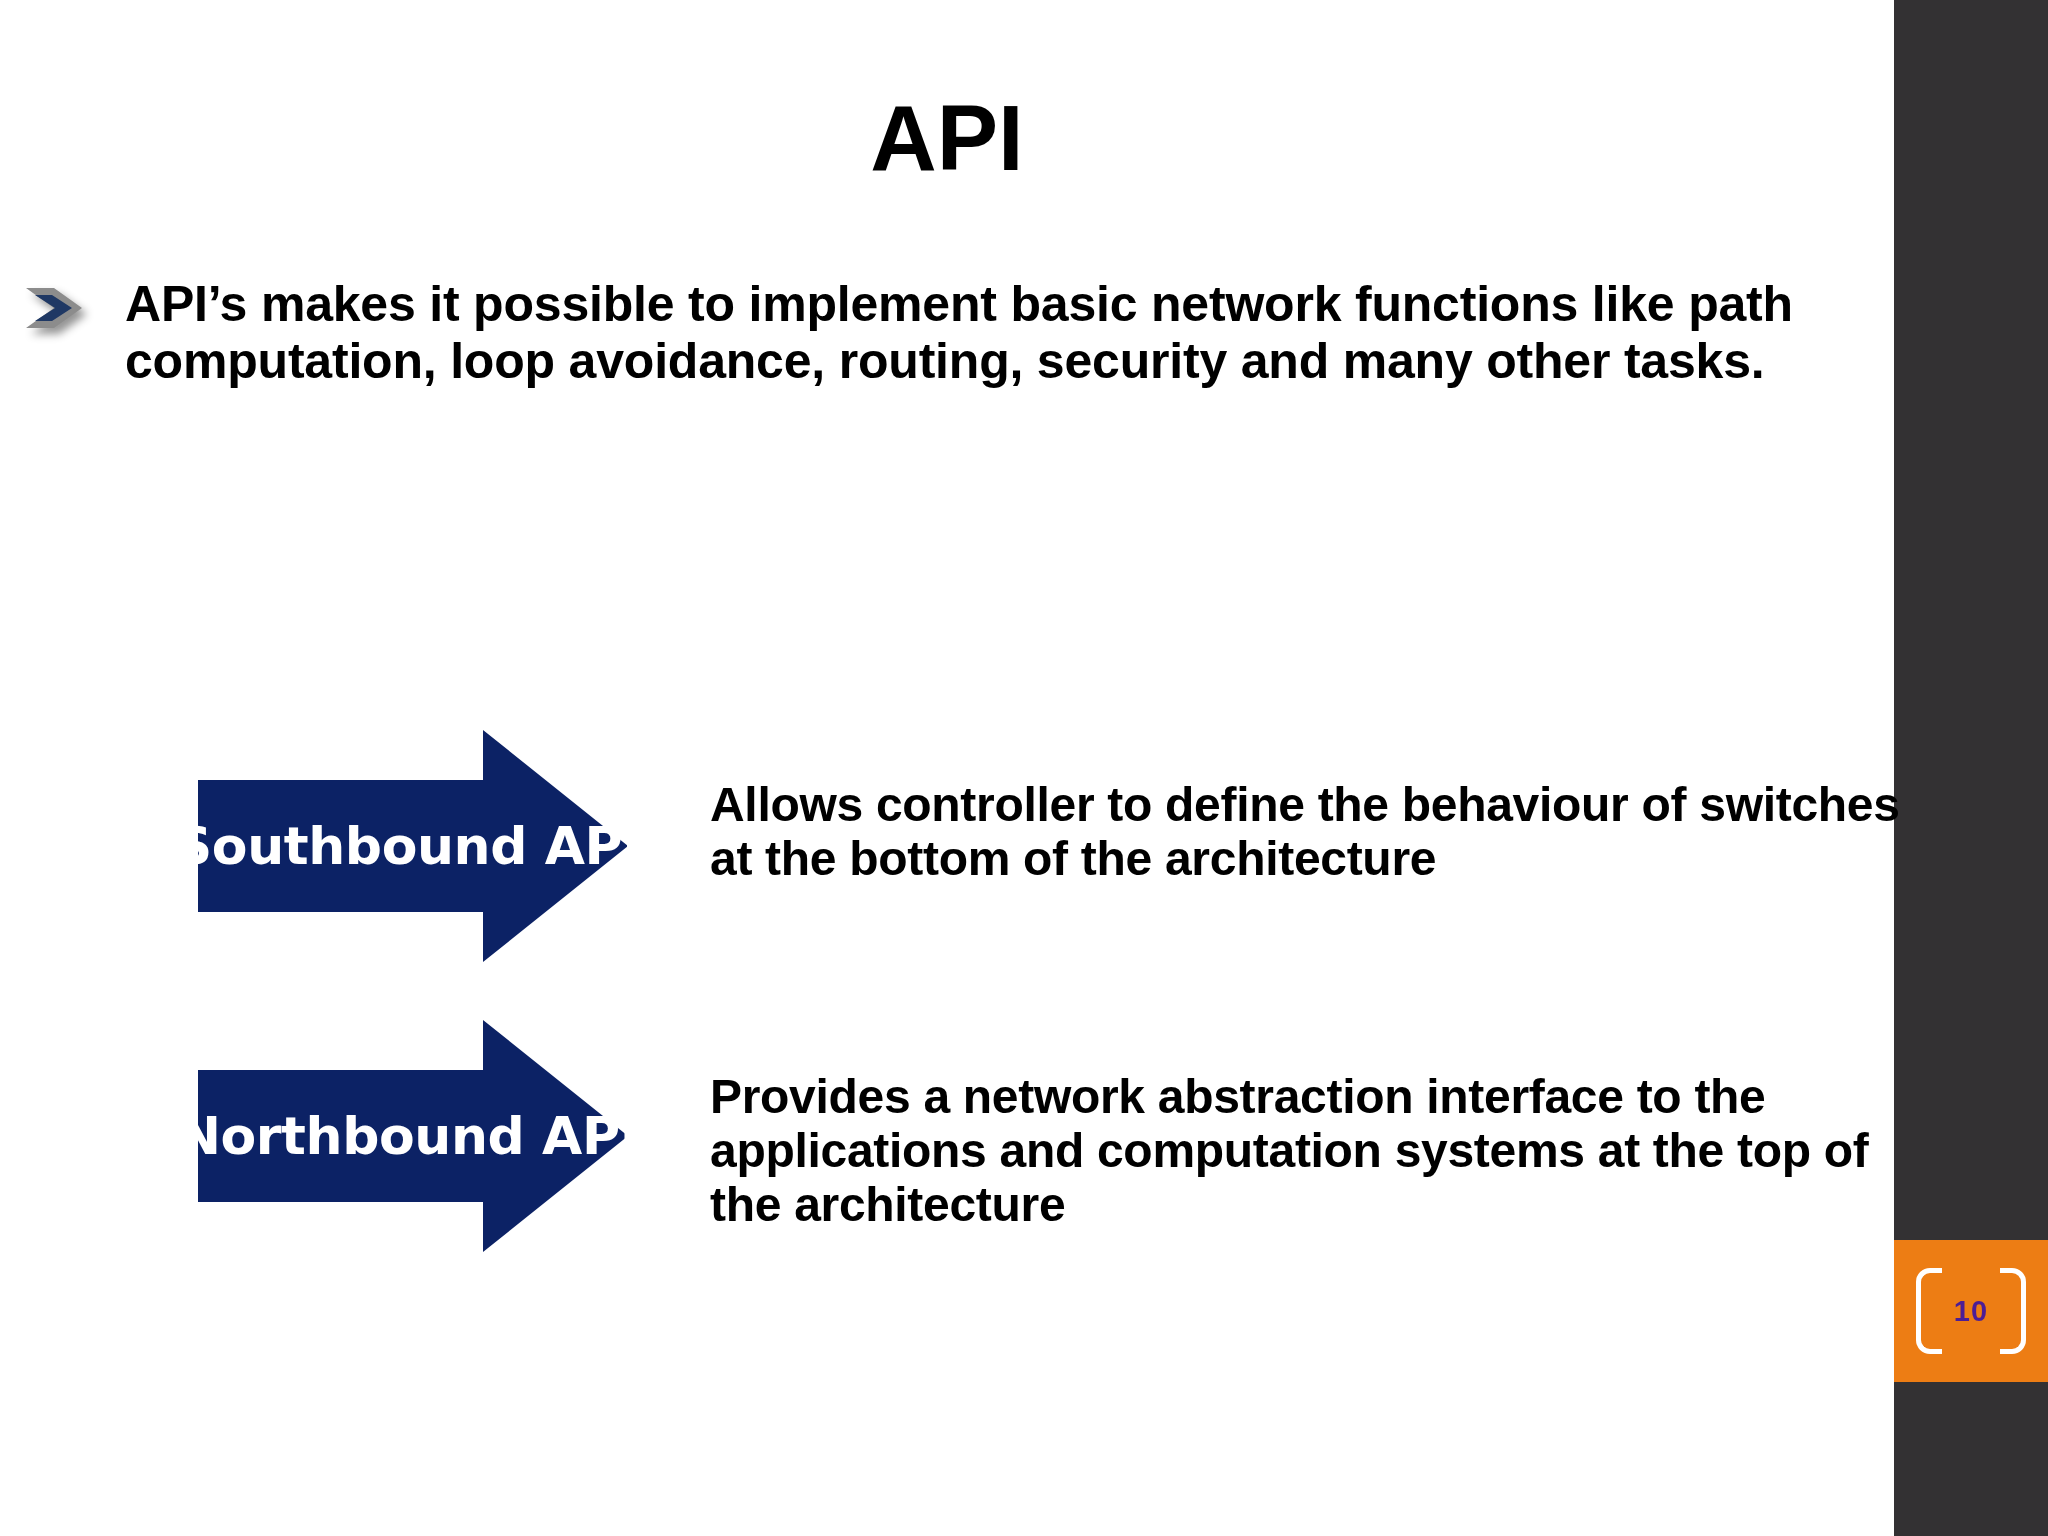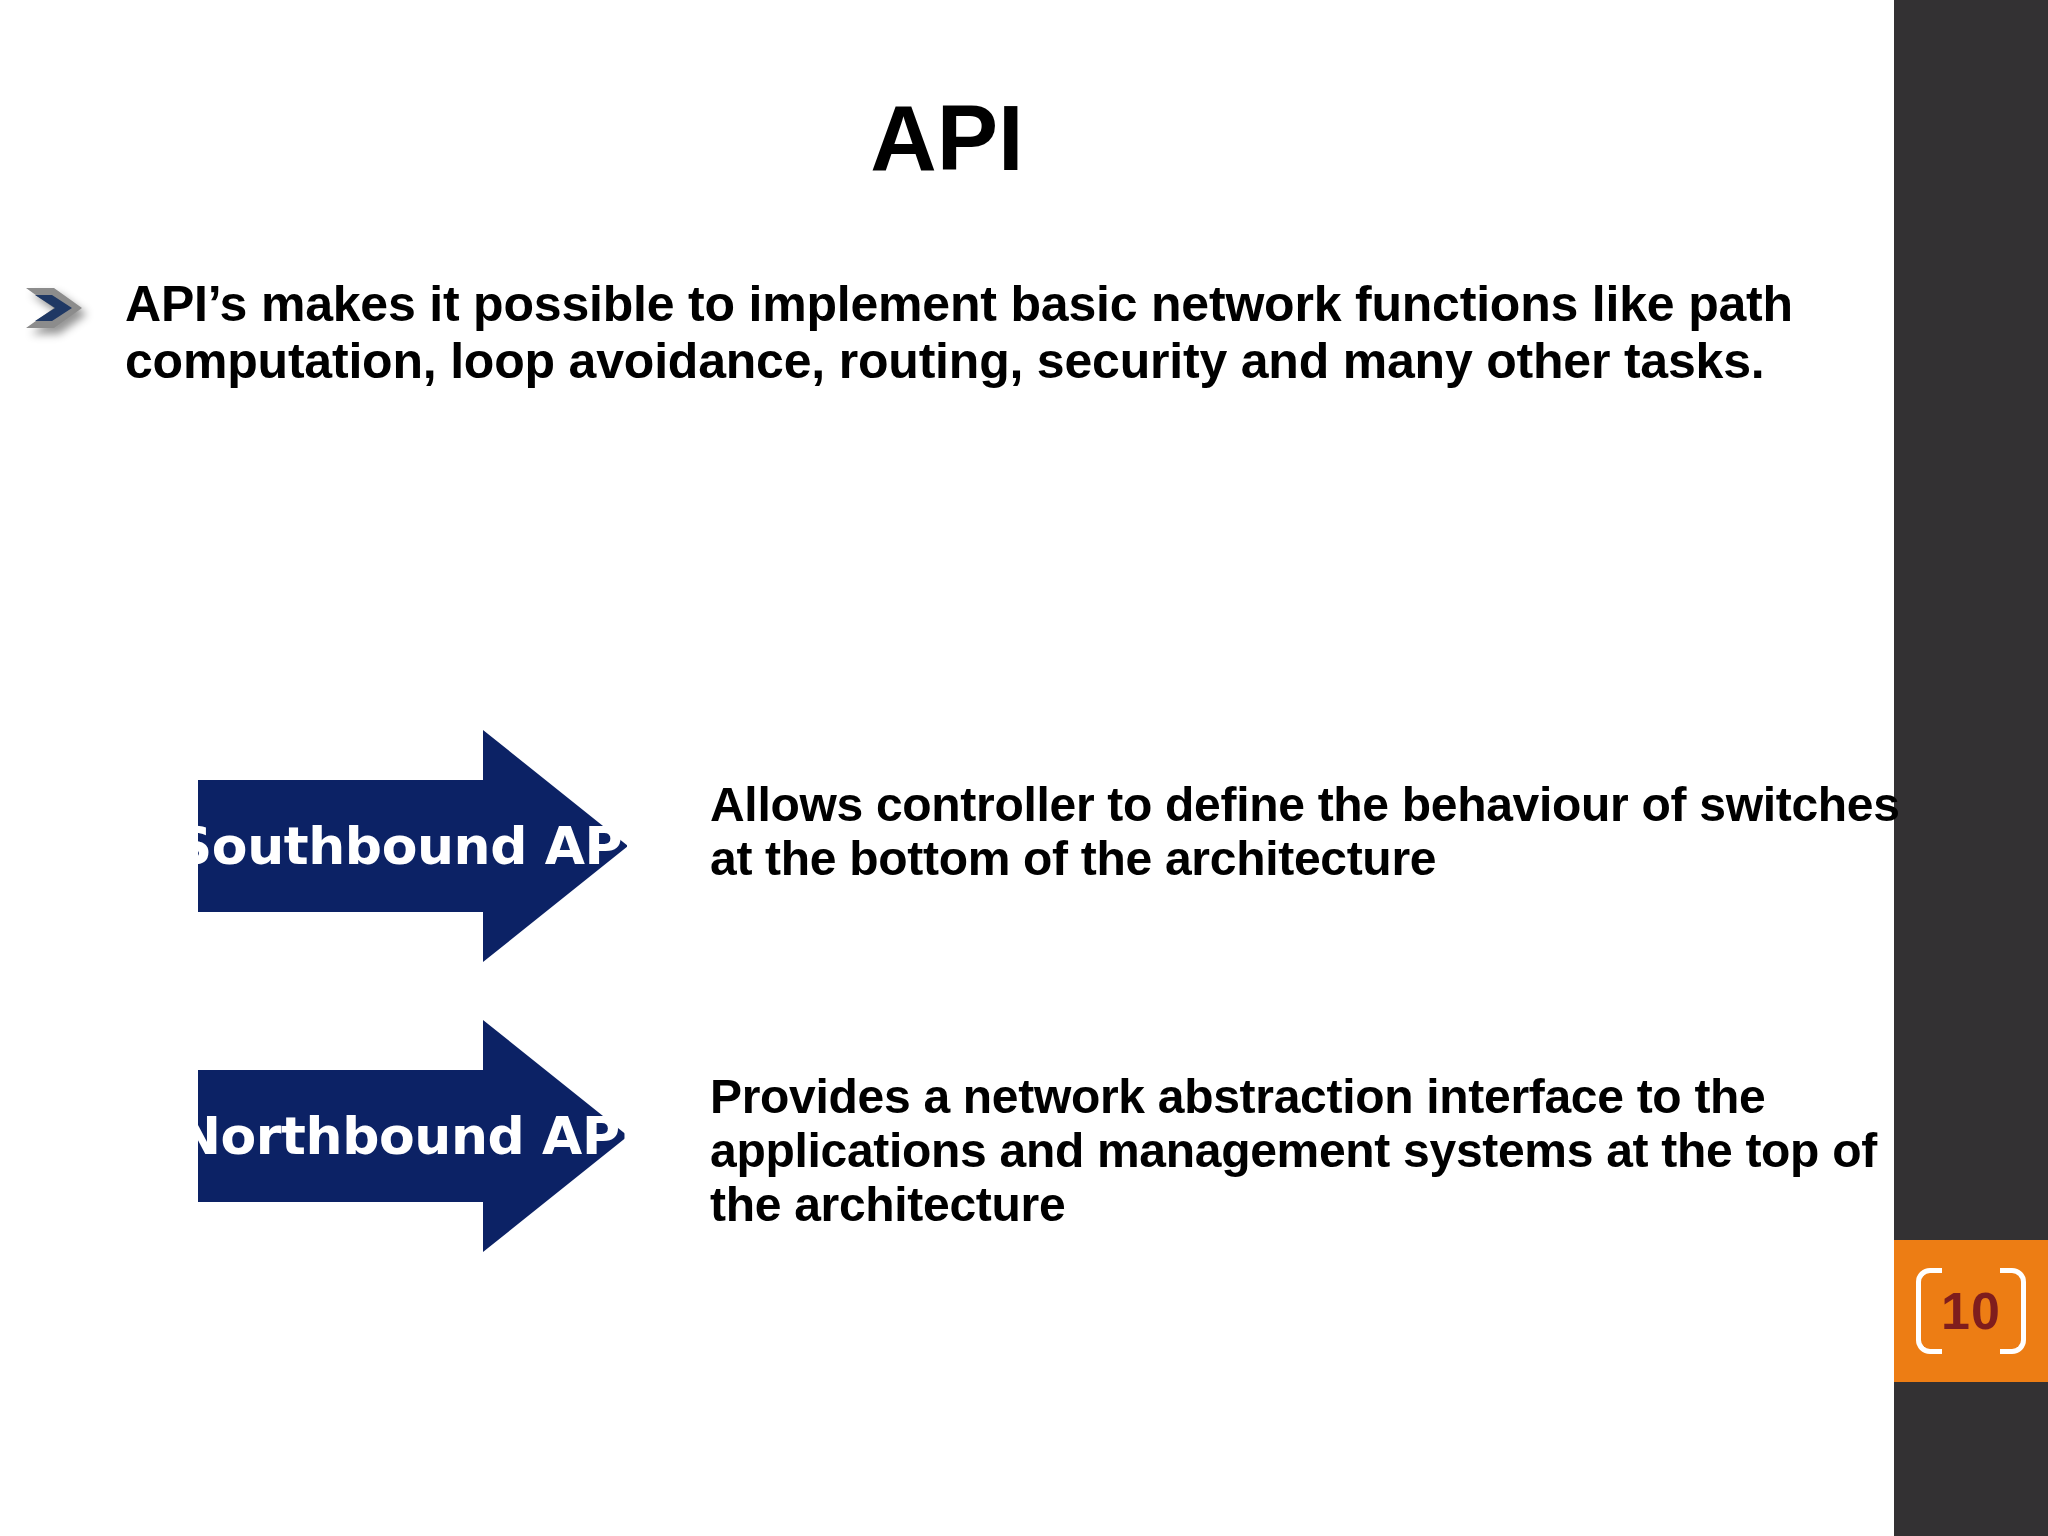--- a/index.html
+++ b/index.html
@@ -60,22 +60,22 @@
   }
   .page-badge .num {
     position: absolute;
     left: 0;
     right: 0;
     top: 0;
     bottom: 0;
     display: flex;
     align-items: center;
     justify-content: center;
-    color: #7f1d1d;
-    font-size: 52px;
+    color: #4c1d95;
+    font-size: 29px;
     font-weight: bold;
     letter-spacing: 1px;
     font-family: "Liberation Sans", sans-serif;
   }
 
   
   .slide-title {
     position: absolute;
     left: 0;
     top: 92px;
@@ -212,17 +212,17 @@
     </div>
 
     <div class="arrow-shape northbound">
       <svg viewBox="0 0 430 232" preserveAspectRatio="none" xmlns="http://www.w3.org/2000/svg">
         <polygon points="0,50 285,50 285,0 430,116 285,232 285,182 0,182" fill="#0C2265"></polygon>
       </svg>
       <span class="arrow-label">Northbound API</span>
     </div>
 
     <div class="arrow-desc d1">Allows controller to define the behaviour of switches at the bottom of the architecture</div>
-    <div class="arrow-desc d2">Provides a network abstraction interface to the applications and management systems at the top of the architecture</div>
+    <div class="arrow-desc d2">Provides a network abstraction interface to the applications and computation systems at the top of the architecture</div>
 
   </div>
 
 </div>
 
 </body></html>

